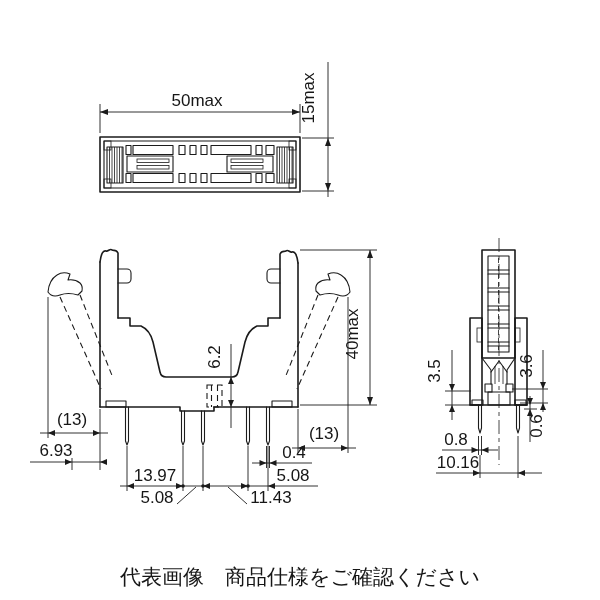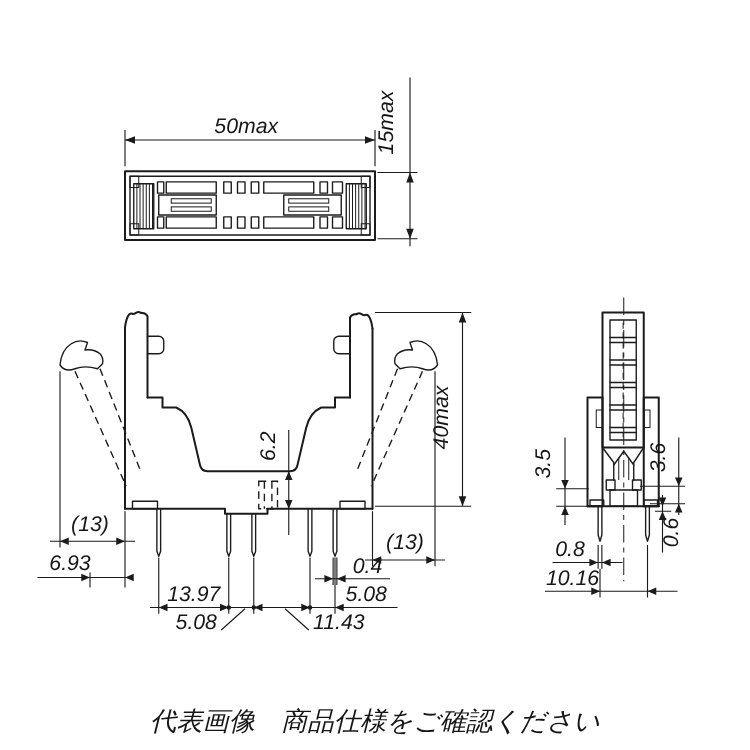--- a/index.html
+++ b/index.html
@@ -1,16 +1,16 @@
 <!DOCTYPE html>
 <html><head>
 <meta charset="utf-8">
 <style>
   html,body{margin:0;padding:0;background:#fff;}
-  #stage{position:relative;width:600px;height:600px;background:#fff;overflow:hidden;font-style:italic;}
+  #stage{position:relative;width:600px;height:600px;background:#fff;overflow:hidden;}
   svg{display:block;}
   .o{stroke:#1b1b1b;fill:none;stroke-width:1.6;stroke-linejoin:round;stroke-linecap:round;}
   .i{stroke:#1b1b1b;fill:none;stroke-width:1.1;stroke-linejoin:round;stroke-linecap:round;}
   .h{stroke:#1b1b1b;fill:none;stroke-width:0.8;}
   .d{stroke:#1b1b1b;fill:none;stroke-width:0.9;}
   .dash{stroke:#1b1b1b;fill:none;stroke-width:1.1;stroke-dasharray:6 4;}
   .cl{stroke:#1b1b1b;fill:none;stroke-width:0.8;stroke-dasharray:14 4 4 4;}
   .cd{stroke:#1b1b1b;fill:none;stroke-width:0.8;stroke-dasharray:5 3;}
   .ar{fill:#1b1b1b;stroke:none;}
   text{fill:#161616;font-family:"Liberation Sans","DejaVu Sans",sans-serif;}

